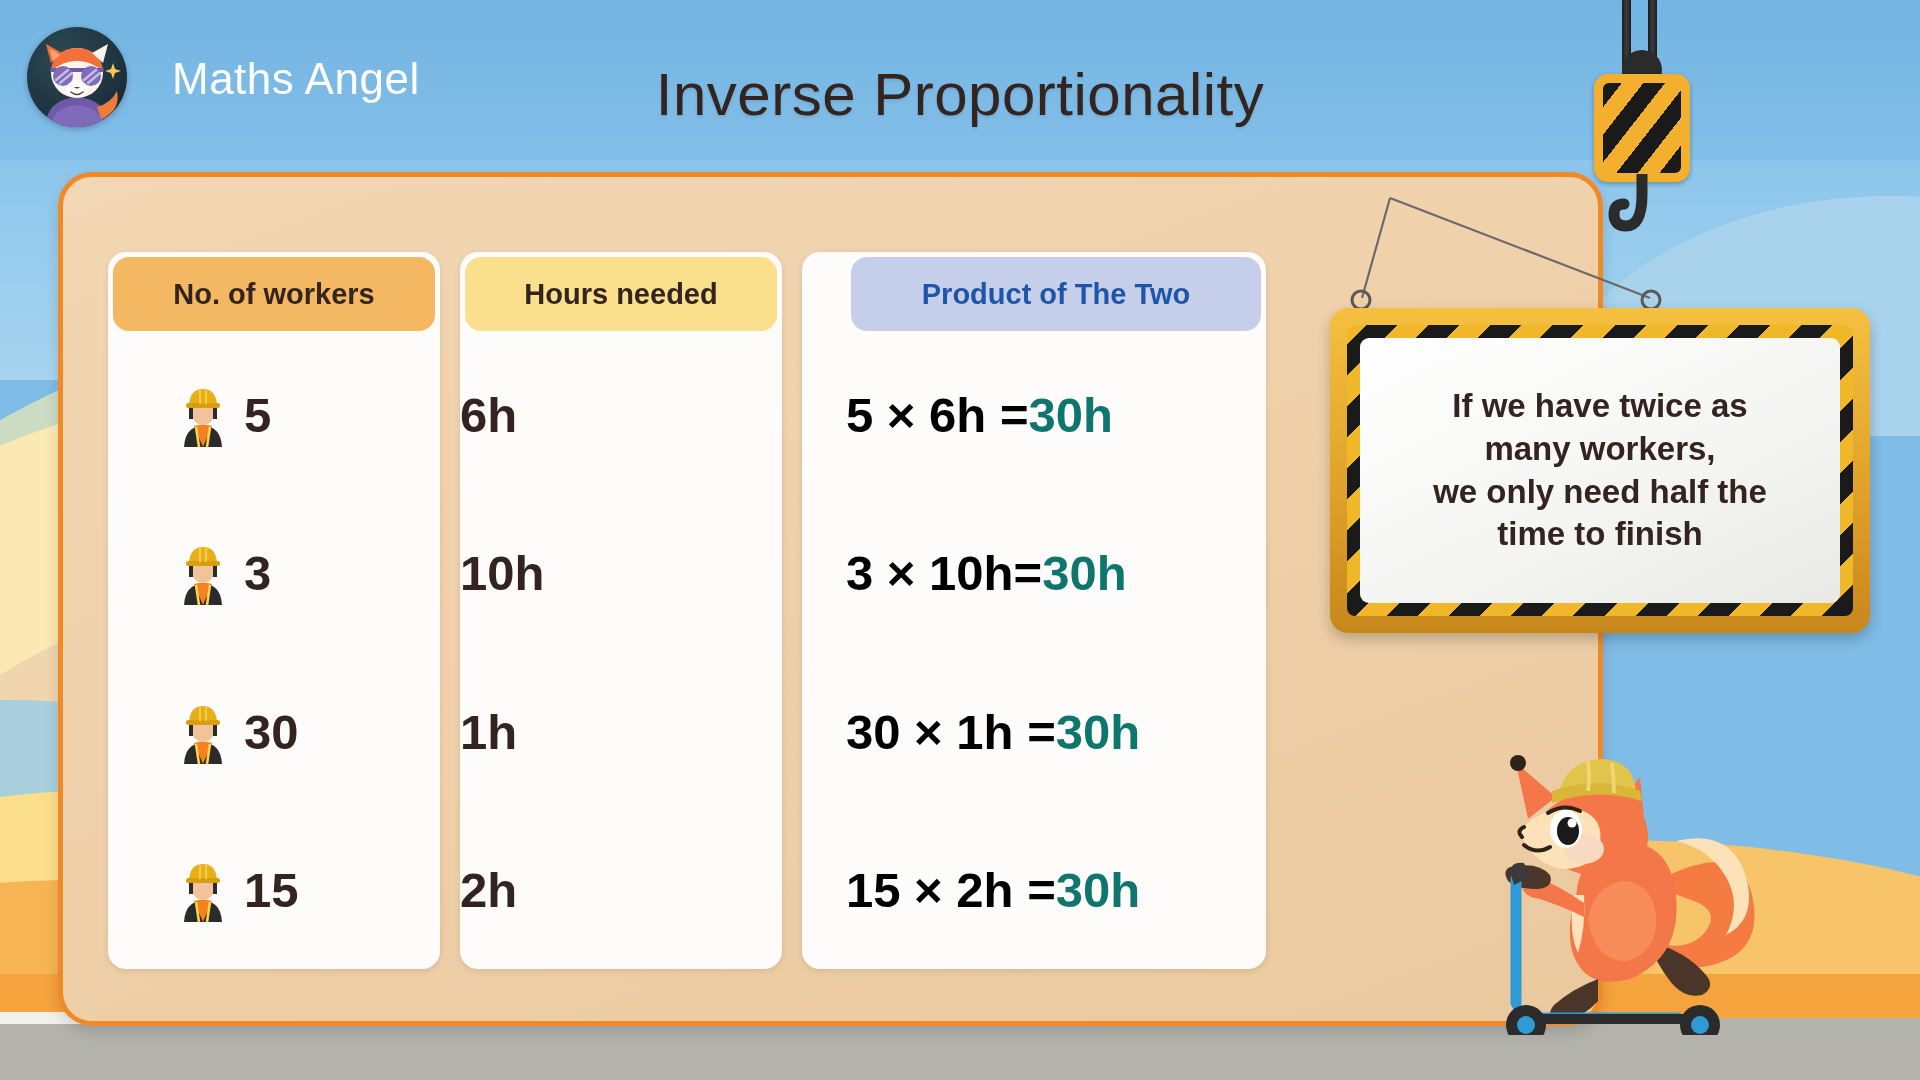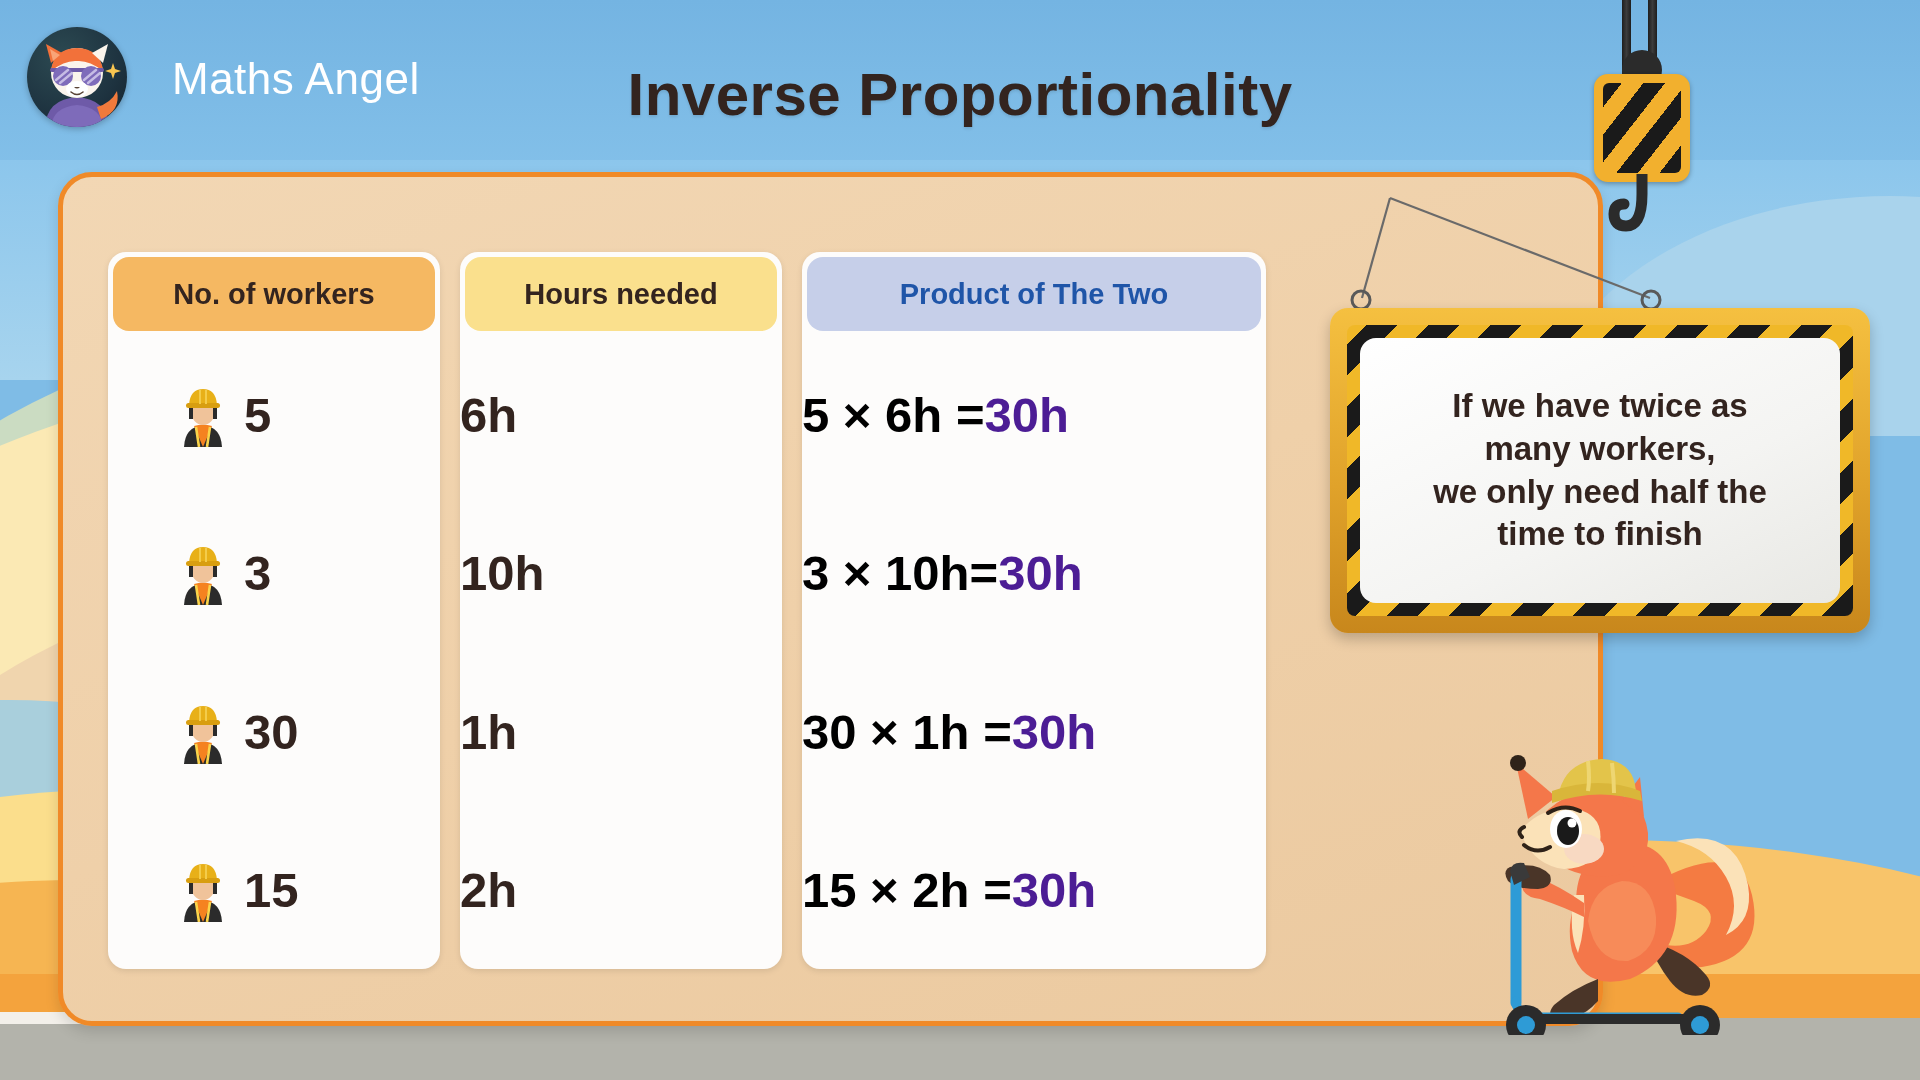--- a/index.html
+++ b/index.html
@@ -41,21 +41,21 @@
   }
   .logo-art { position:absolute; inset:0; }
   #brand-name {
     position:absolute; left:172px; top:54px;
     font-size:44px; font-weight:400; color:#FFFFFF;
     letter-spacing:.5px;
   }
   #slide-title {
     position:absolute; left:0; top:60px; width:1920px;
     text-align:center;
-    font-size:60px; font-weight:bold; color:#33241F;
+    font-size:60px; font-weight:normal; color:#33241F;
     letter-spacing:.5px;
     text-shadow:0 2px 3px rgba(0,0,0,.10);
   }
 
   
   #main-panel {
     position:absolute; left:58px; top:172px; width:1545px; height:854px;
     background:linear-gradient(160deg,#F2D7B4 0%,#EFD0A9 50%,#EBC99F 100%);
     border:5px solid #F08A28;
     border-radius:34px;
@@ -67,21 +67,21 @@
   .col {
     background:#FDFCFB;
     border-radius:18px;
     box-shadow:0 2px 6px rgba(0,0,0,.10);
     display:flex; flex-direction:column;
     overflow:hidden;
     margin-top:35px;
   }
   .col-workers { width:332px; }
   .col-hours   { width:322px; }
-  .col-product { width:464px; }
+  .col-product { width:464px;padding-left:44px; }
 
   .col-head {
     height:74px; border-radius:16px;
     display:flex; align-items:center; justify-content:center;
     font-size:29px; font-weight:bold;
     margin:5px; flex:0 0 auto;
   }
   .head-workers { background:#F5B862; color:#33241F; }
   .head-hours   { background:#FAE08D; color:#33241F; }
   .head-product { background:#C6CFE9; color:#1F55A8; }
@@ -89,21 +89,21 @@
   .col-body { flex:1; display:flex; flex-direction:column; }
   .cell {
     flex:1; display:flex; align-items:center;
     font-size:49px; font-weight:bold; color:#33241F;
   }
   .cell-workers { justify-content:flex-start; padding-left:68px; gap:14px; }
   .cell-center  { justify-content:flex-start; }
 
   .worker-ico { width:54px; height:64px; position:relative; flex:0 0 auto; }
 
-  .eq-result { color:#4c1d95; }
+  .eq-result { color:#0f766e; }
   .eq-plain  { color:#000000; }
 
   
   #row-arrow {
     position:absolute; left:1272px; top:828px;
     width:0; height:0;
   }
 
   
   #sign-wrap { position:absolute; left:1330px; top:308px; width:540px; height:325px; }
@@ -115,21 +115,21 @@
     padding:17px;
   }
   #sign-hazard {
     position:absolute; left:17px; top:17px; right:17px; bottom:17px;
     border-radius:8px;
     background:repeating-linear-gradient(-45deg,#1A1A1A 0 22px,#F0B828 22px 44px);
   }
   #sign-face {
     position:absolute; left:30px; top:30px; right:30px; bottom:30px;
     background:linear-gradient(155deg,#FFFFFF 0%,#F4F4F2 60%,#E8E8E4 100%);
-    border-radius:16px;
+    border-radius:9px;
     display:flex; align-items:center; justify-content:center;
     text-align:center;
     padding:6px 16px;
   }
   #sign-text {
     font-size:33px; font-weight:bold; color:#33241F; line-height:1.30;
     white-space:pre-line;
   }
 
   

